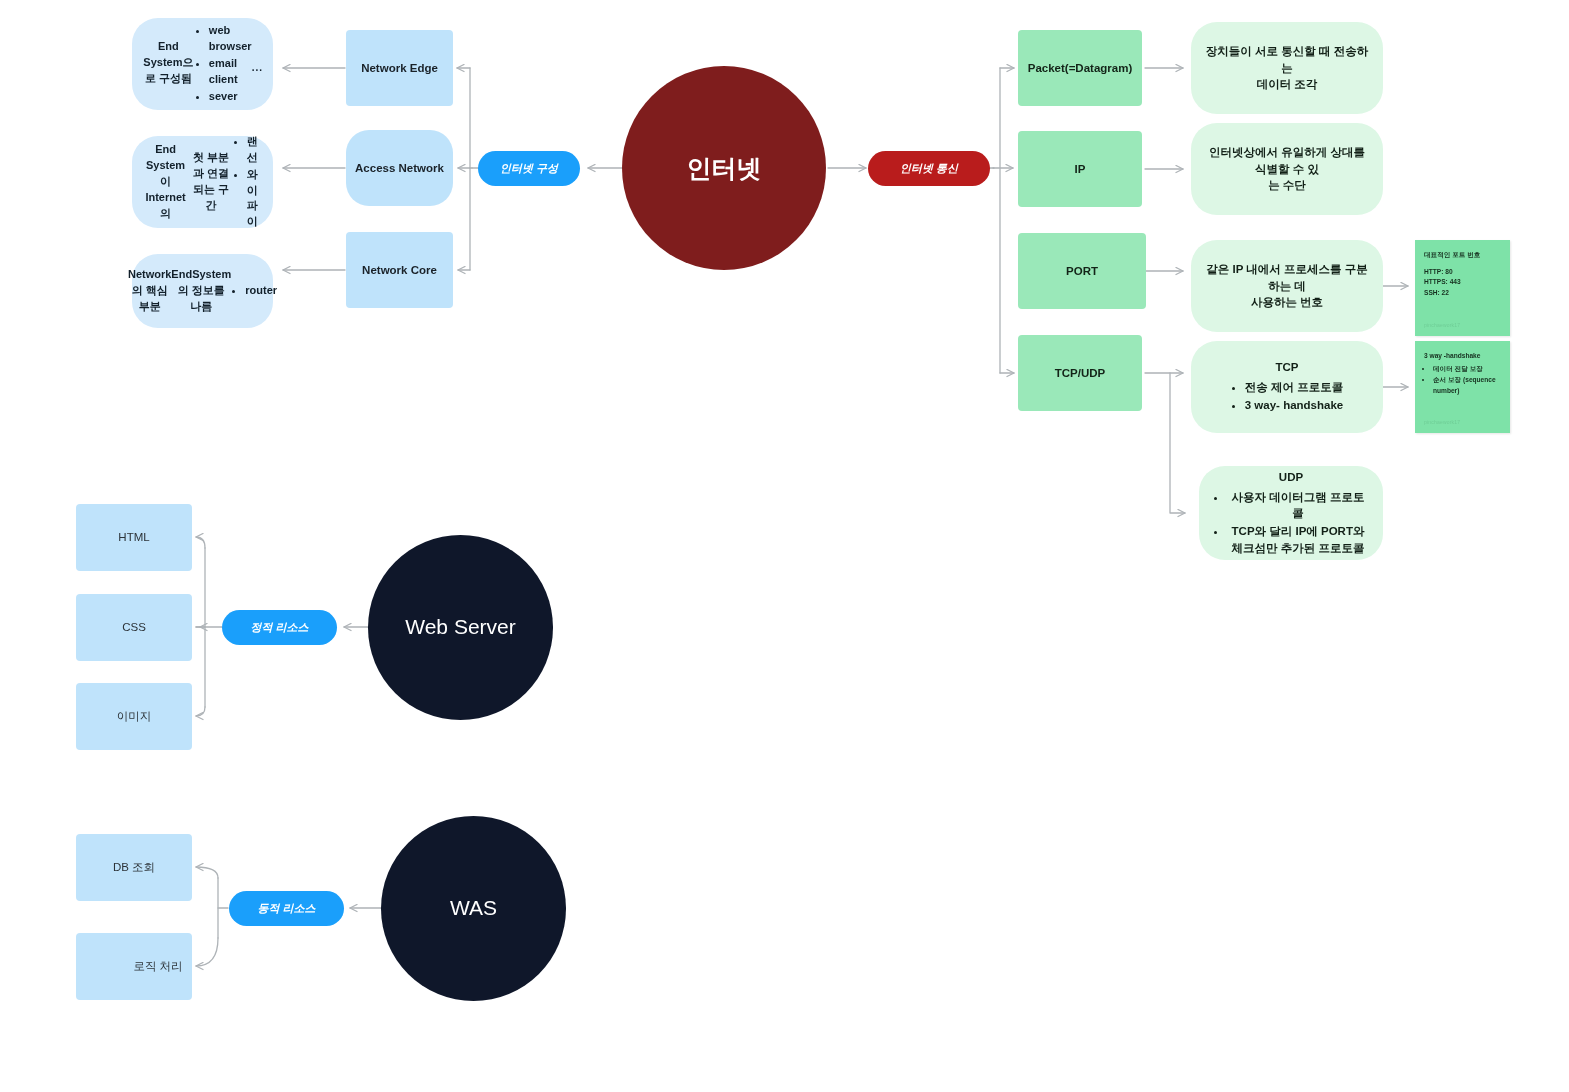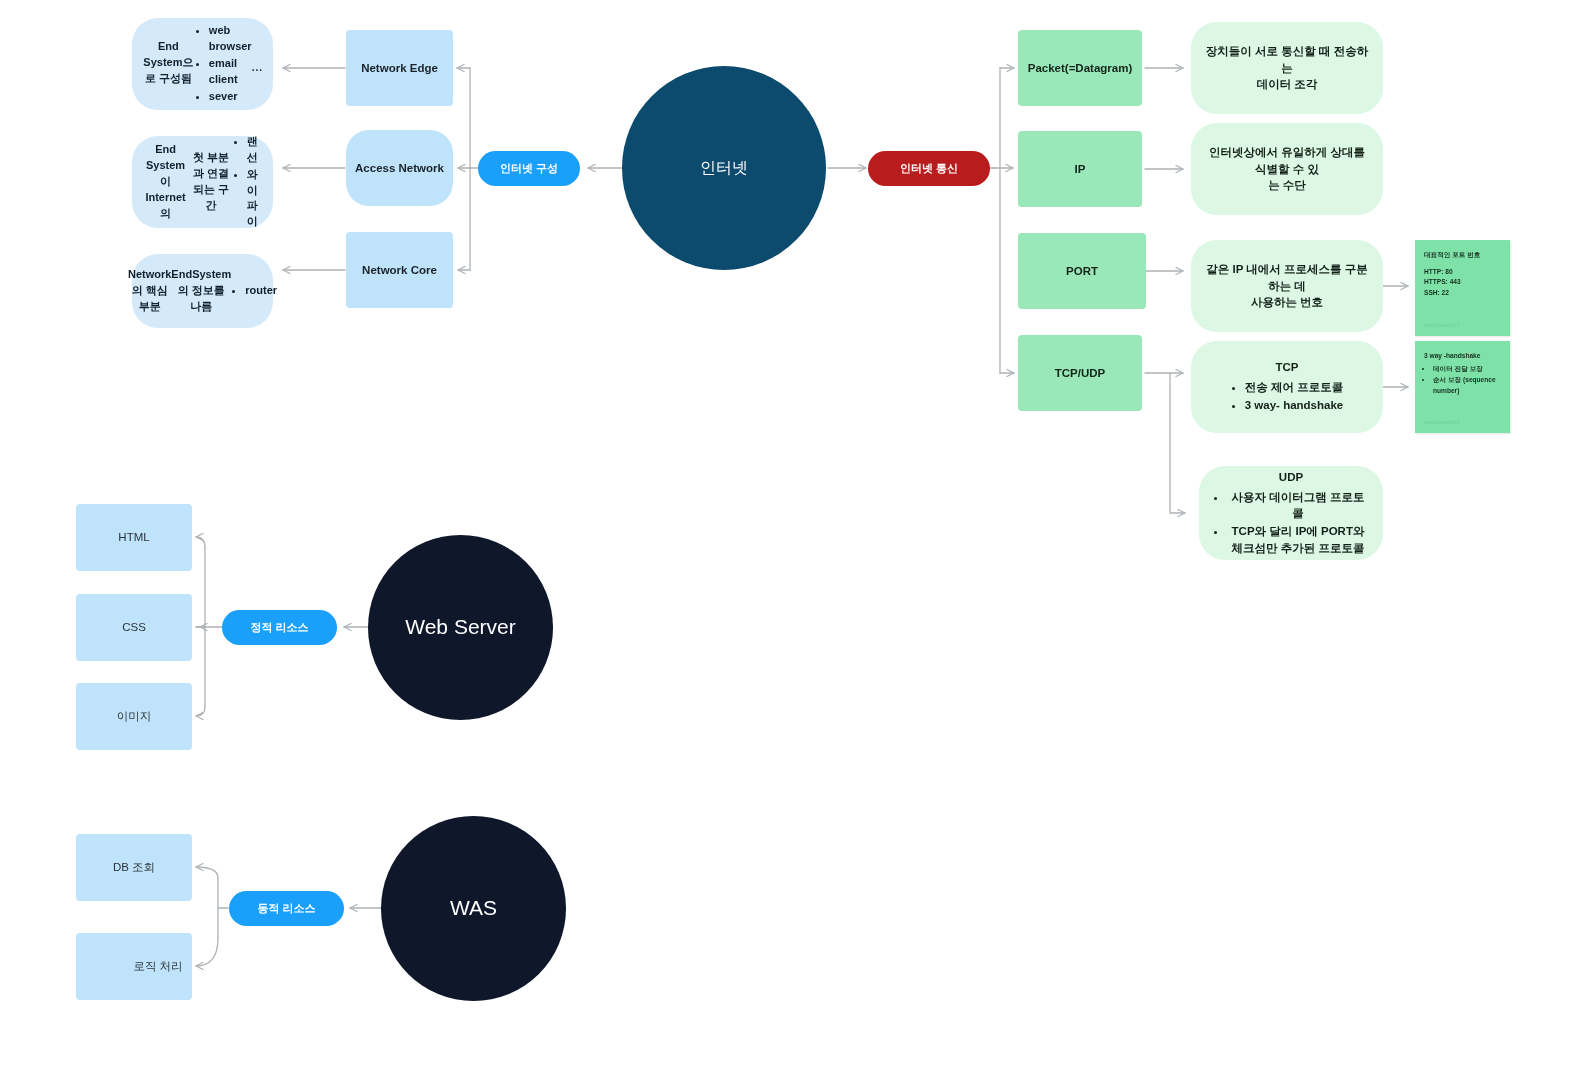--- a/index.html
+++ b/index.html
@@ -75,26 +75,27 @@
     color: #2c3338;
     font-weight: 400;
     font-size: 11.5px;
   }
   
   .pill {
     border-radius: 22px;
     color: #ffffff;
     font-weight: 700;
     font-size: 11px;
+    font-style: italic;
   }
   .pill-blue { background: #1a9ffb; }
   .pill-green { background: #b91c1c; }
   
   .circle { border-radius: 50%; color: #fff; }
-  .circle-gray { background: #0c4a6e; font-size: 16px; font-weight: 400; }
+  .circle-gray { background: #7f1d1d; font-size: 25px; font-weight: 700; }
   .circle-black { background: #0f172a; font-size: 21px; font-weight: 400; }
 
   
   .sticky {
     position: absolute;
     background: #7ee2a8;
     color: #16301f;
     padding: 10px 9px 6px 9px;
     font-size: 6.6px;
     font-weight: 700;

